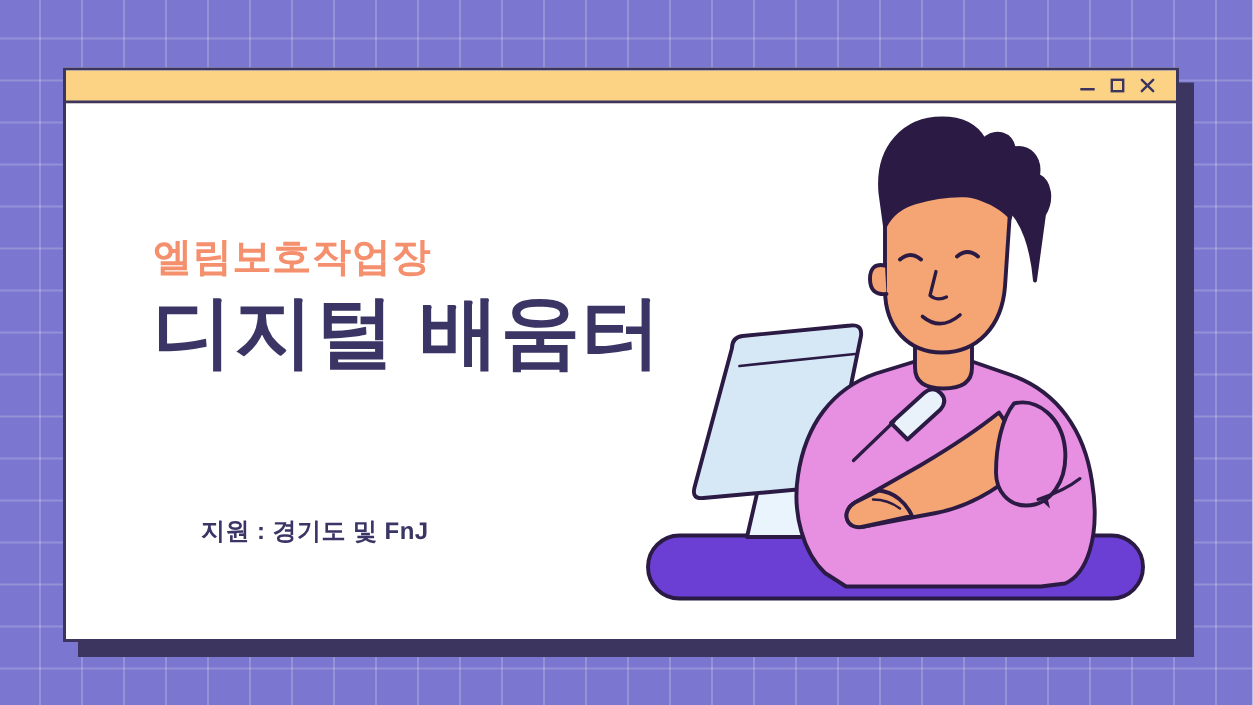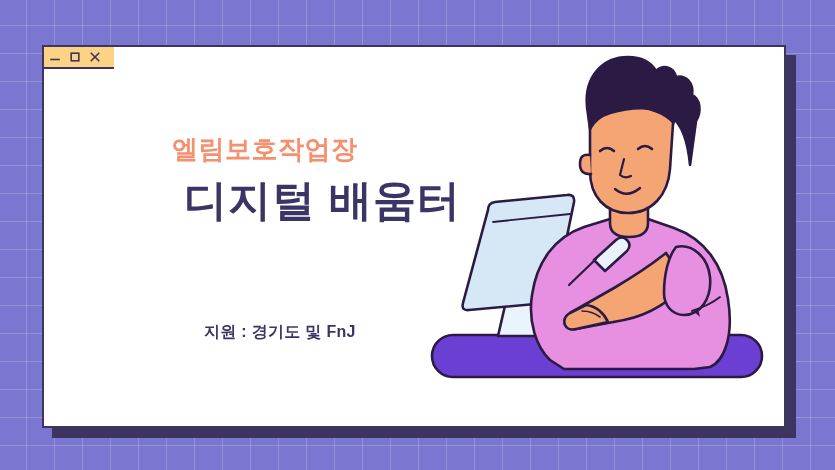--- a/index.html
+++ b/index.html
@@ -42,21 +42,21 @@
   #app-window {
     position: absolute;
     left: 42px;
     top: 45px;
     width: 744px;
     height: 383px;
     background: #ffffff;
     border: 2px solid #3b3560;
     box-sizing: border-box;
     display: flex;
-    flex-direction: row;
+    flex-direction: column;
     overflow: hidden;
   }
 
   
   #title-bar {
     height: 22px;
     flex: 0 0 22px;
     background: #fcd385;
     border-bottom: 2px solid #3b3560;
     box-sizing: border-box;
@@ -94,26 +94,26 @@
   #slide-eyebrow {
     font-size: 26px;
     font-weight: 700;
     color: #f5906e;
     letter-spacing: 0.5px;
     line-height: 1.1;
     margin: 0 0 6px 0;
     white-space: nowrap;
   }
   #slide-title {
-    font-size: 43px;
+    font-size: 53px;
     font-weight: 700;
     color: #3b3566;
     letter-spacing: 1px;
     line-height: 1.12;
-    margin: 12px;
+    margin: 0;
     white-space: nowrap;
   }
   #slide-credit {
     position: absolute;
     left: 90px;
     top: 275px;
     font-size: 16px;
     font-weight: 700;
     color: #3b3566;
     letter-spacing: 0.3px;

